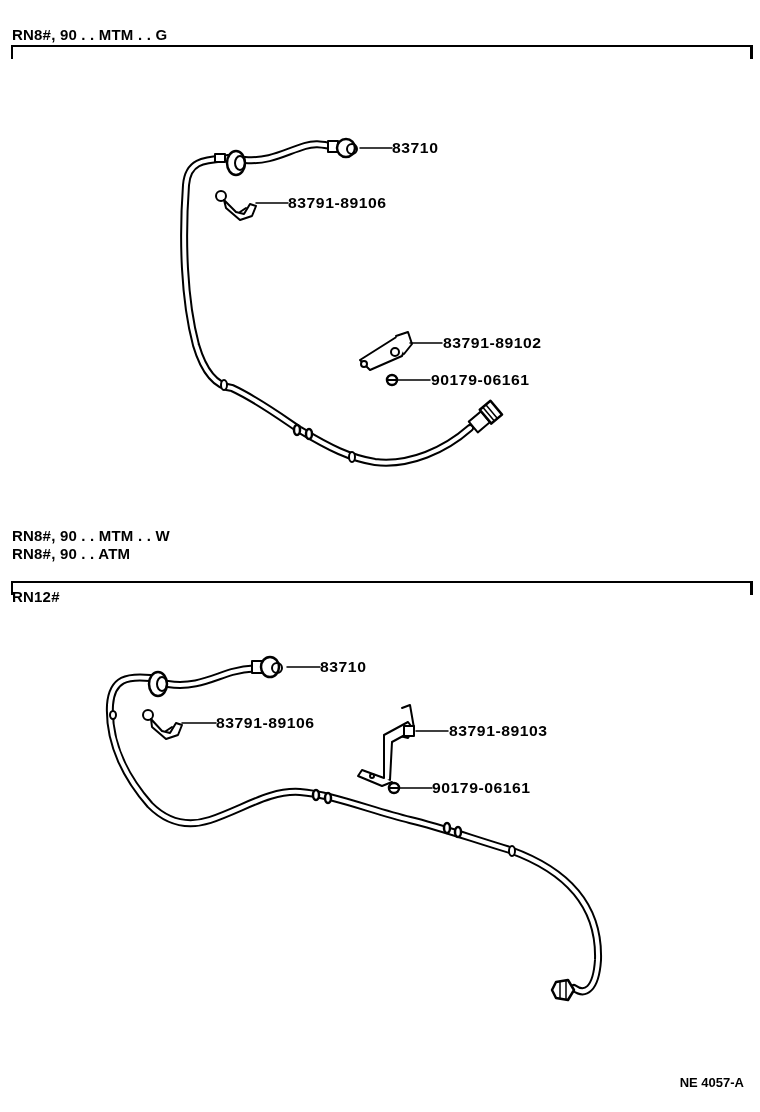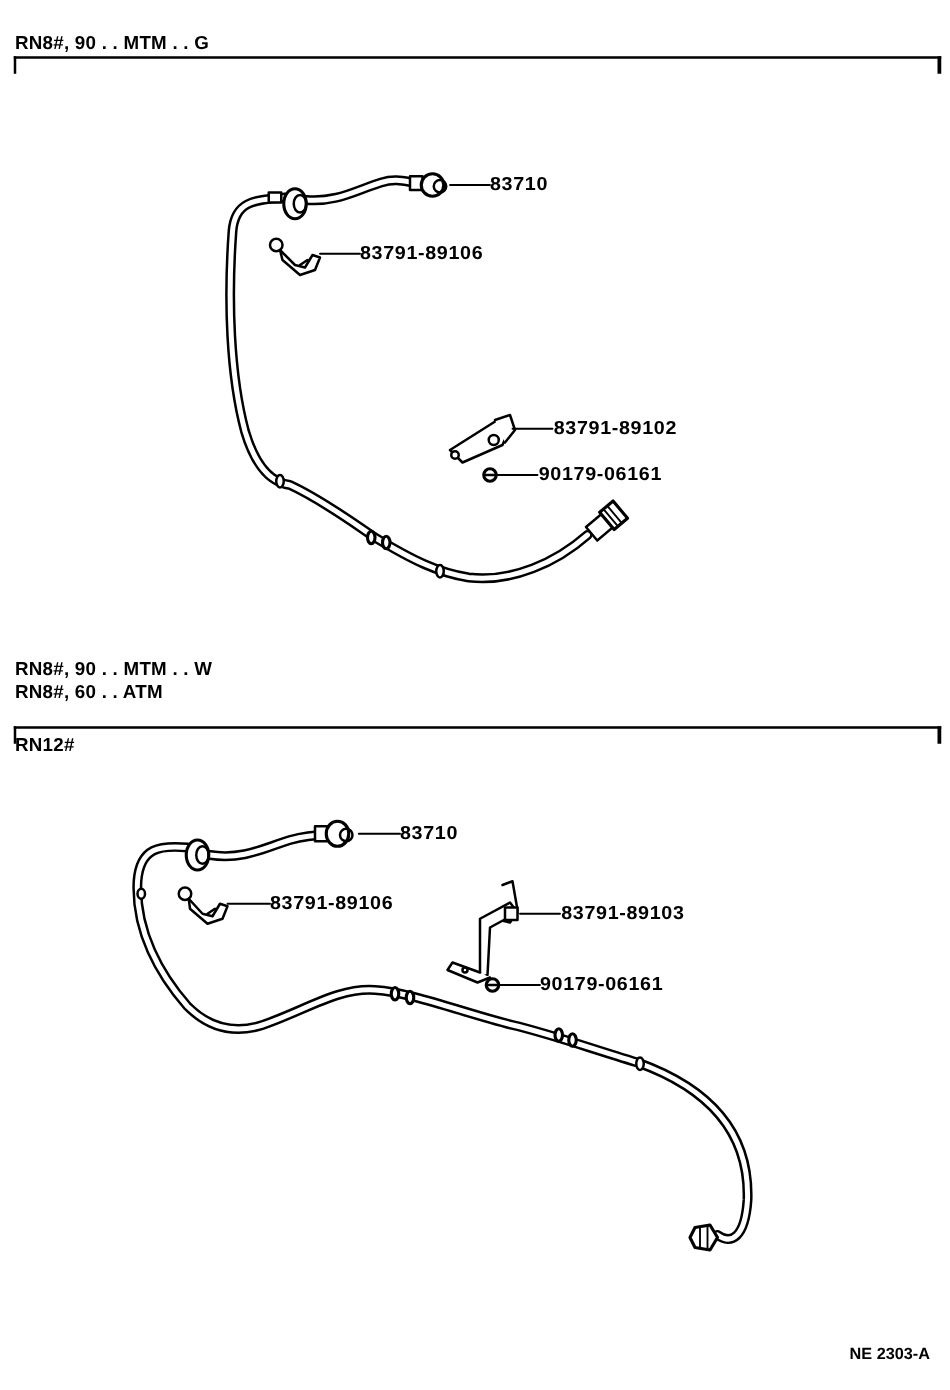--- a/index.html
+++ b/index.html
@@ -13,21 +13,21 @@
     svg { position: absolute; left: 0; top: 0; }
     .bracket { position: absolute; }
   </style>
 </head>
 <body>
 
 <div class="hdr" style="top:26px;text-align:right;">RN8#, 90 . . MTM . . G</div>
 <div class="bracket" style="left:11px; top:45px; width:737px; height:12px; border-top:2px solid #000; border-left:2px solid #000; border-right:3px solid #000;"></div>
 
 <div class="hdr" style="top:527px;">RN8#, 90 . . MTM . . W</div>
-<div class="hdr" style="top:545px;">RN8#, 60 . . ATM</div>
+<div class="hdr" style="top:545px;">RN8#, 90 . . ATM</div>
 <div class="hdr" style="top:588px;">RN12#</div>
 <div class="bracket" style="left:11px; top:581px; width:737px; height:12px; border-top:2px solid #000; border-left:2px solid #000; border-right:3px solid #000;"></div>
 
 <svg width="760" height="1112" viewBox="0 0 760 1112">
   <g fill="none" stroke="#000" stroke-linecap="round" stroke-linejoin="round">
 
     <g>
 
       <path d="M228,158 C205,160 188,160 186,185 C182,240 184,300 196,345 C204,372 216,386 232,388
                C258,400 285,420 300,430 C330,448 350,458 375,462 C410,466 445,450 470,428" stroke-width="8"></path>
@@ -145,13 +145,13 @@
 <div class="part" style="left:392px; top:140px;">83710</div>
 <div class="part" style="left:288px; top:195px;">83791-89106</div>
 <div class="part" style="left:443px; top:335px;">83791-89102</div>
 <div class="part" style="left:431px; top:372px;">90179-06161</div>
 
 <div class="part" style="left:320px; top:659px;">83710</div>
 <div class="part" style="left:216px; top:715px;">83791-89106</div>
 <div class="part" style="left:449px; top:723px;">83791-89103</div>
 <div class="part" style="left:432px; top:780px;">90179-06161</div>
 
-<div class="foot">NE 2303-A</div>
+<div class="foot">NE 4057-A</div>
 
 </body></html>

